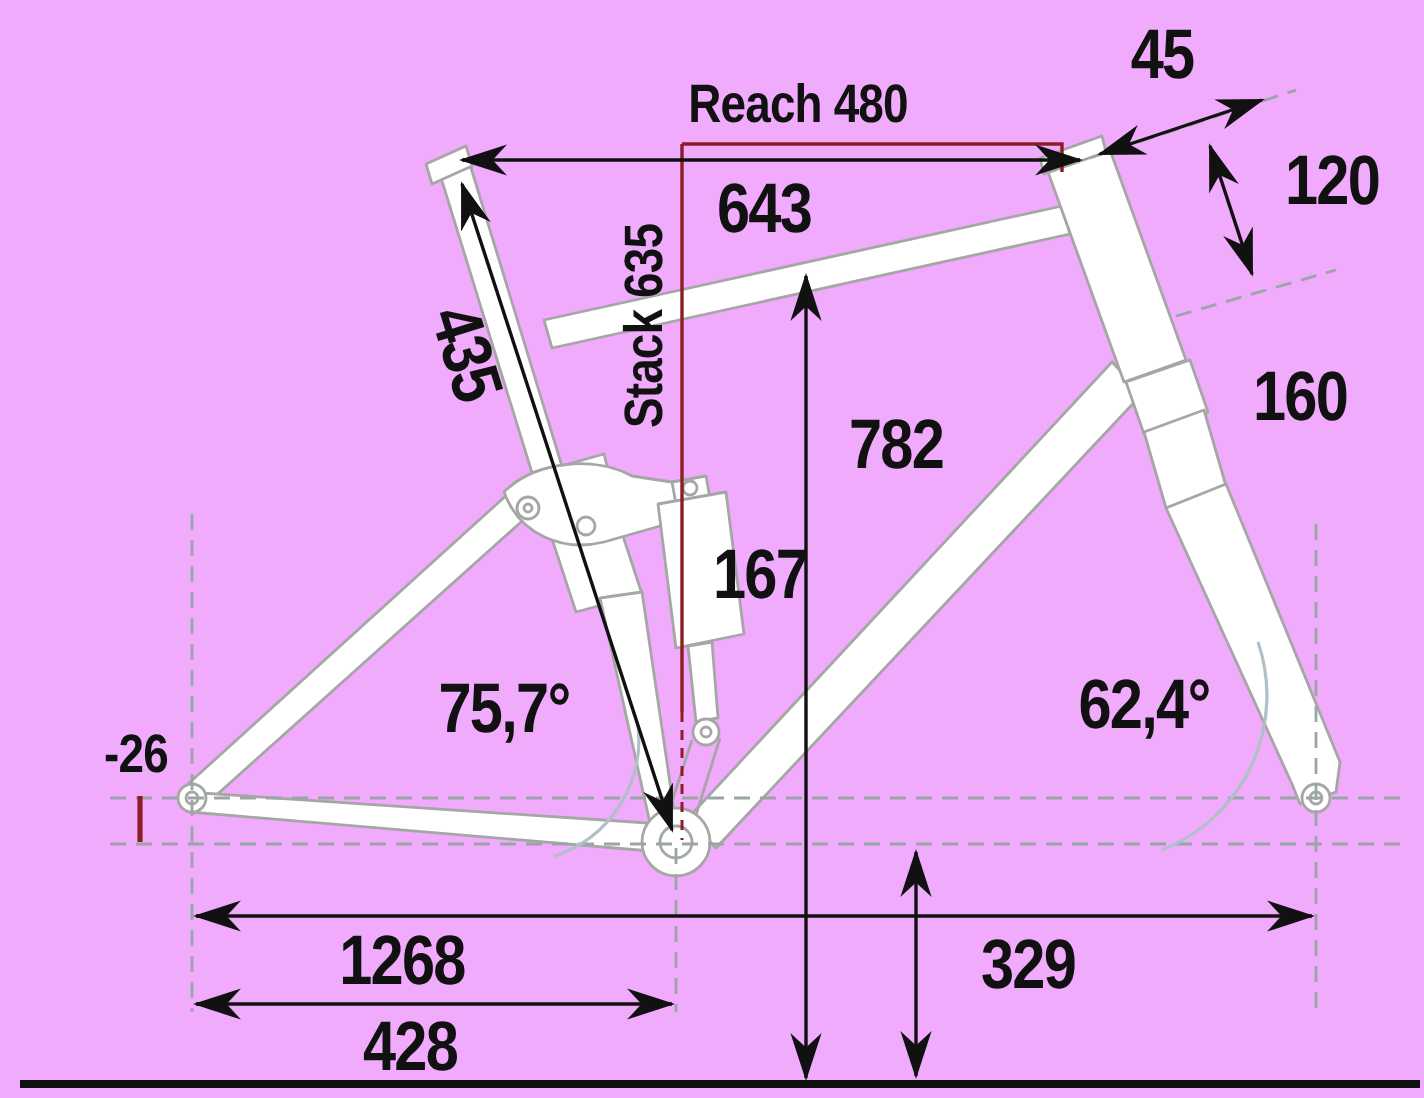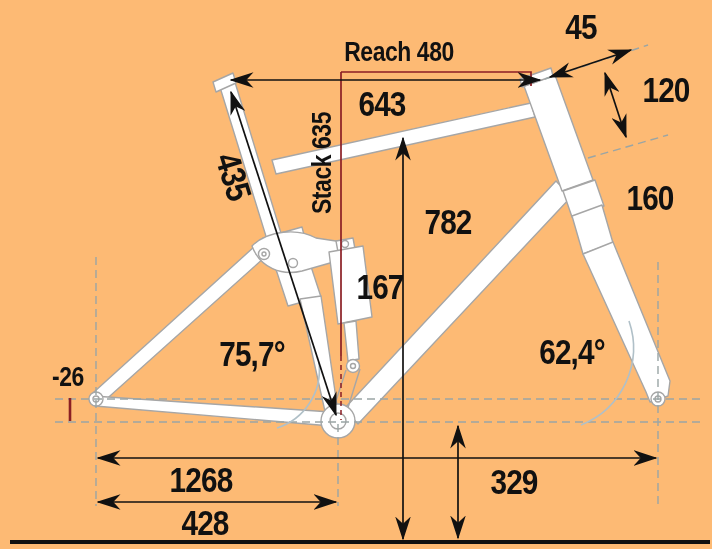--- a/index.html
+++ b/index.html
@@ -1,16 +1,16 @@
 <!DOCTYPE html>
 <html><head>
 <meta charset="utf-8">
 <style>
   html,body{margin:0;padding:0;background:#fff;}
-  .stage{position:relative;width:712px;height:549px;background:#fdba74;overflow:hidden;
+  .stage{position:relative;width:712px;height:549px;background:#f0abfc;overflow:hidden;
          font-family:"Liberation Sans",sans-serif;}
   svg{display:block;}
   text{font-family:"Liberation Sans",sans-serif;font-weight:bold;fill:#111;}
   .big{font-size:35px;letter-spacing:-1px;}
   .red{font-size:27px;letter-spacing:-0.5px;}
 </style>
 </head>
 <body>
 
 <div class="stage">

